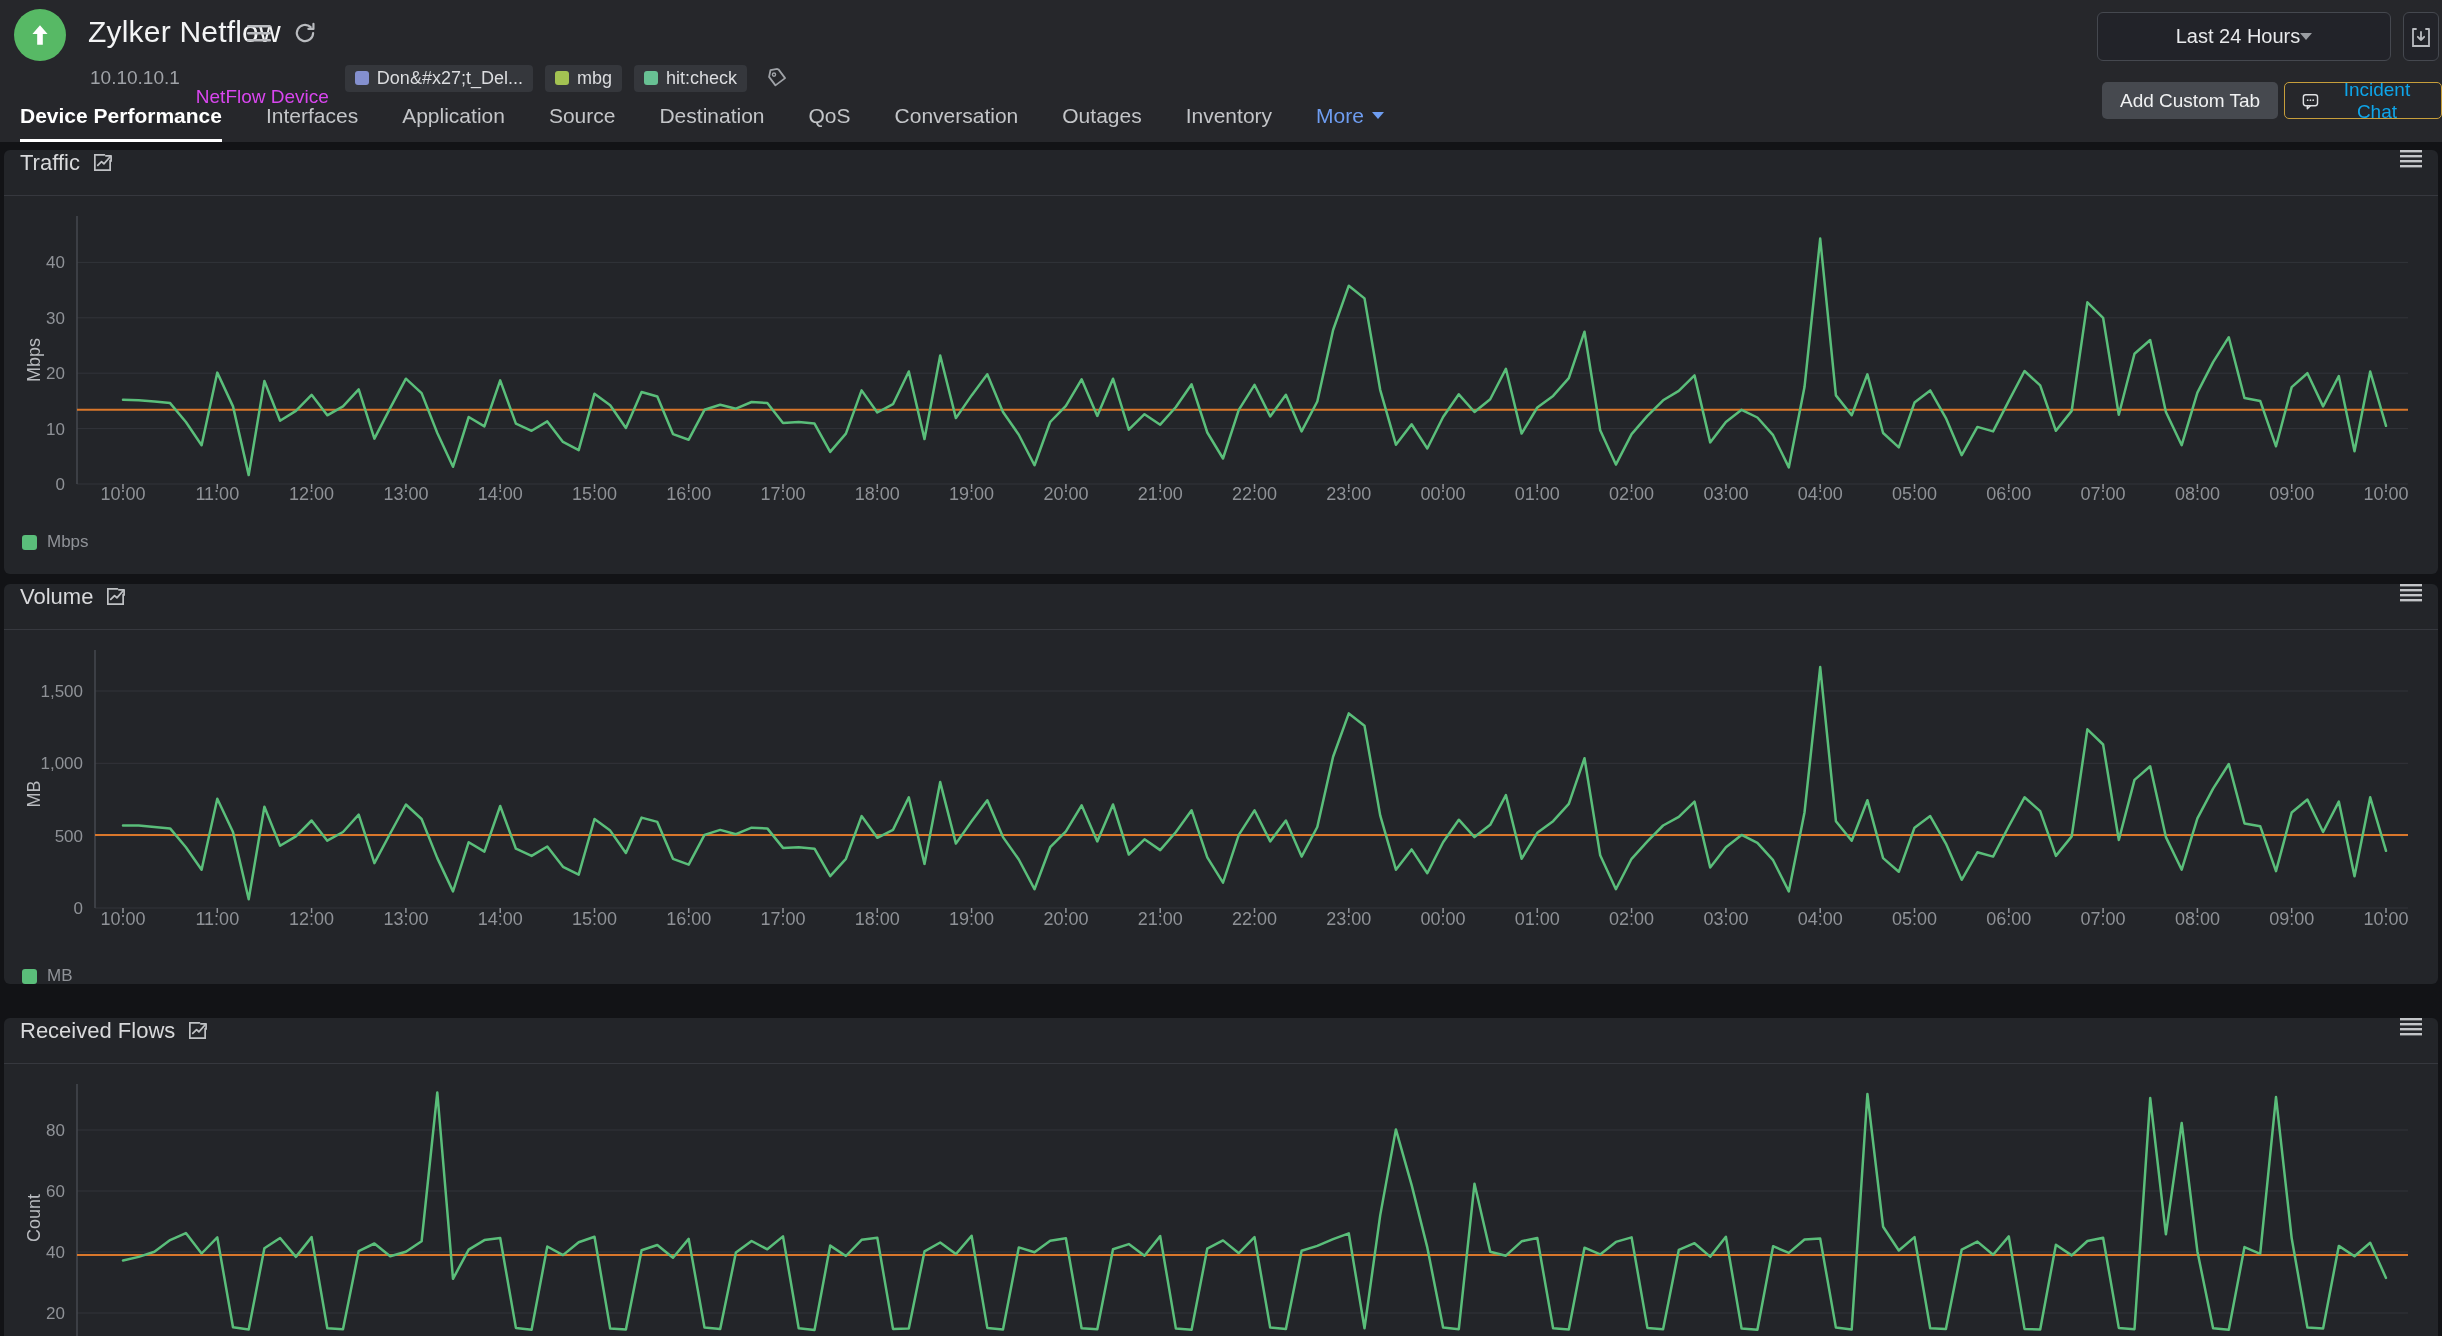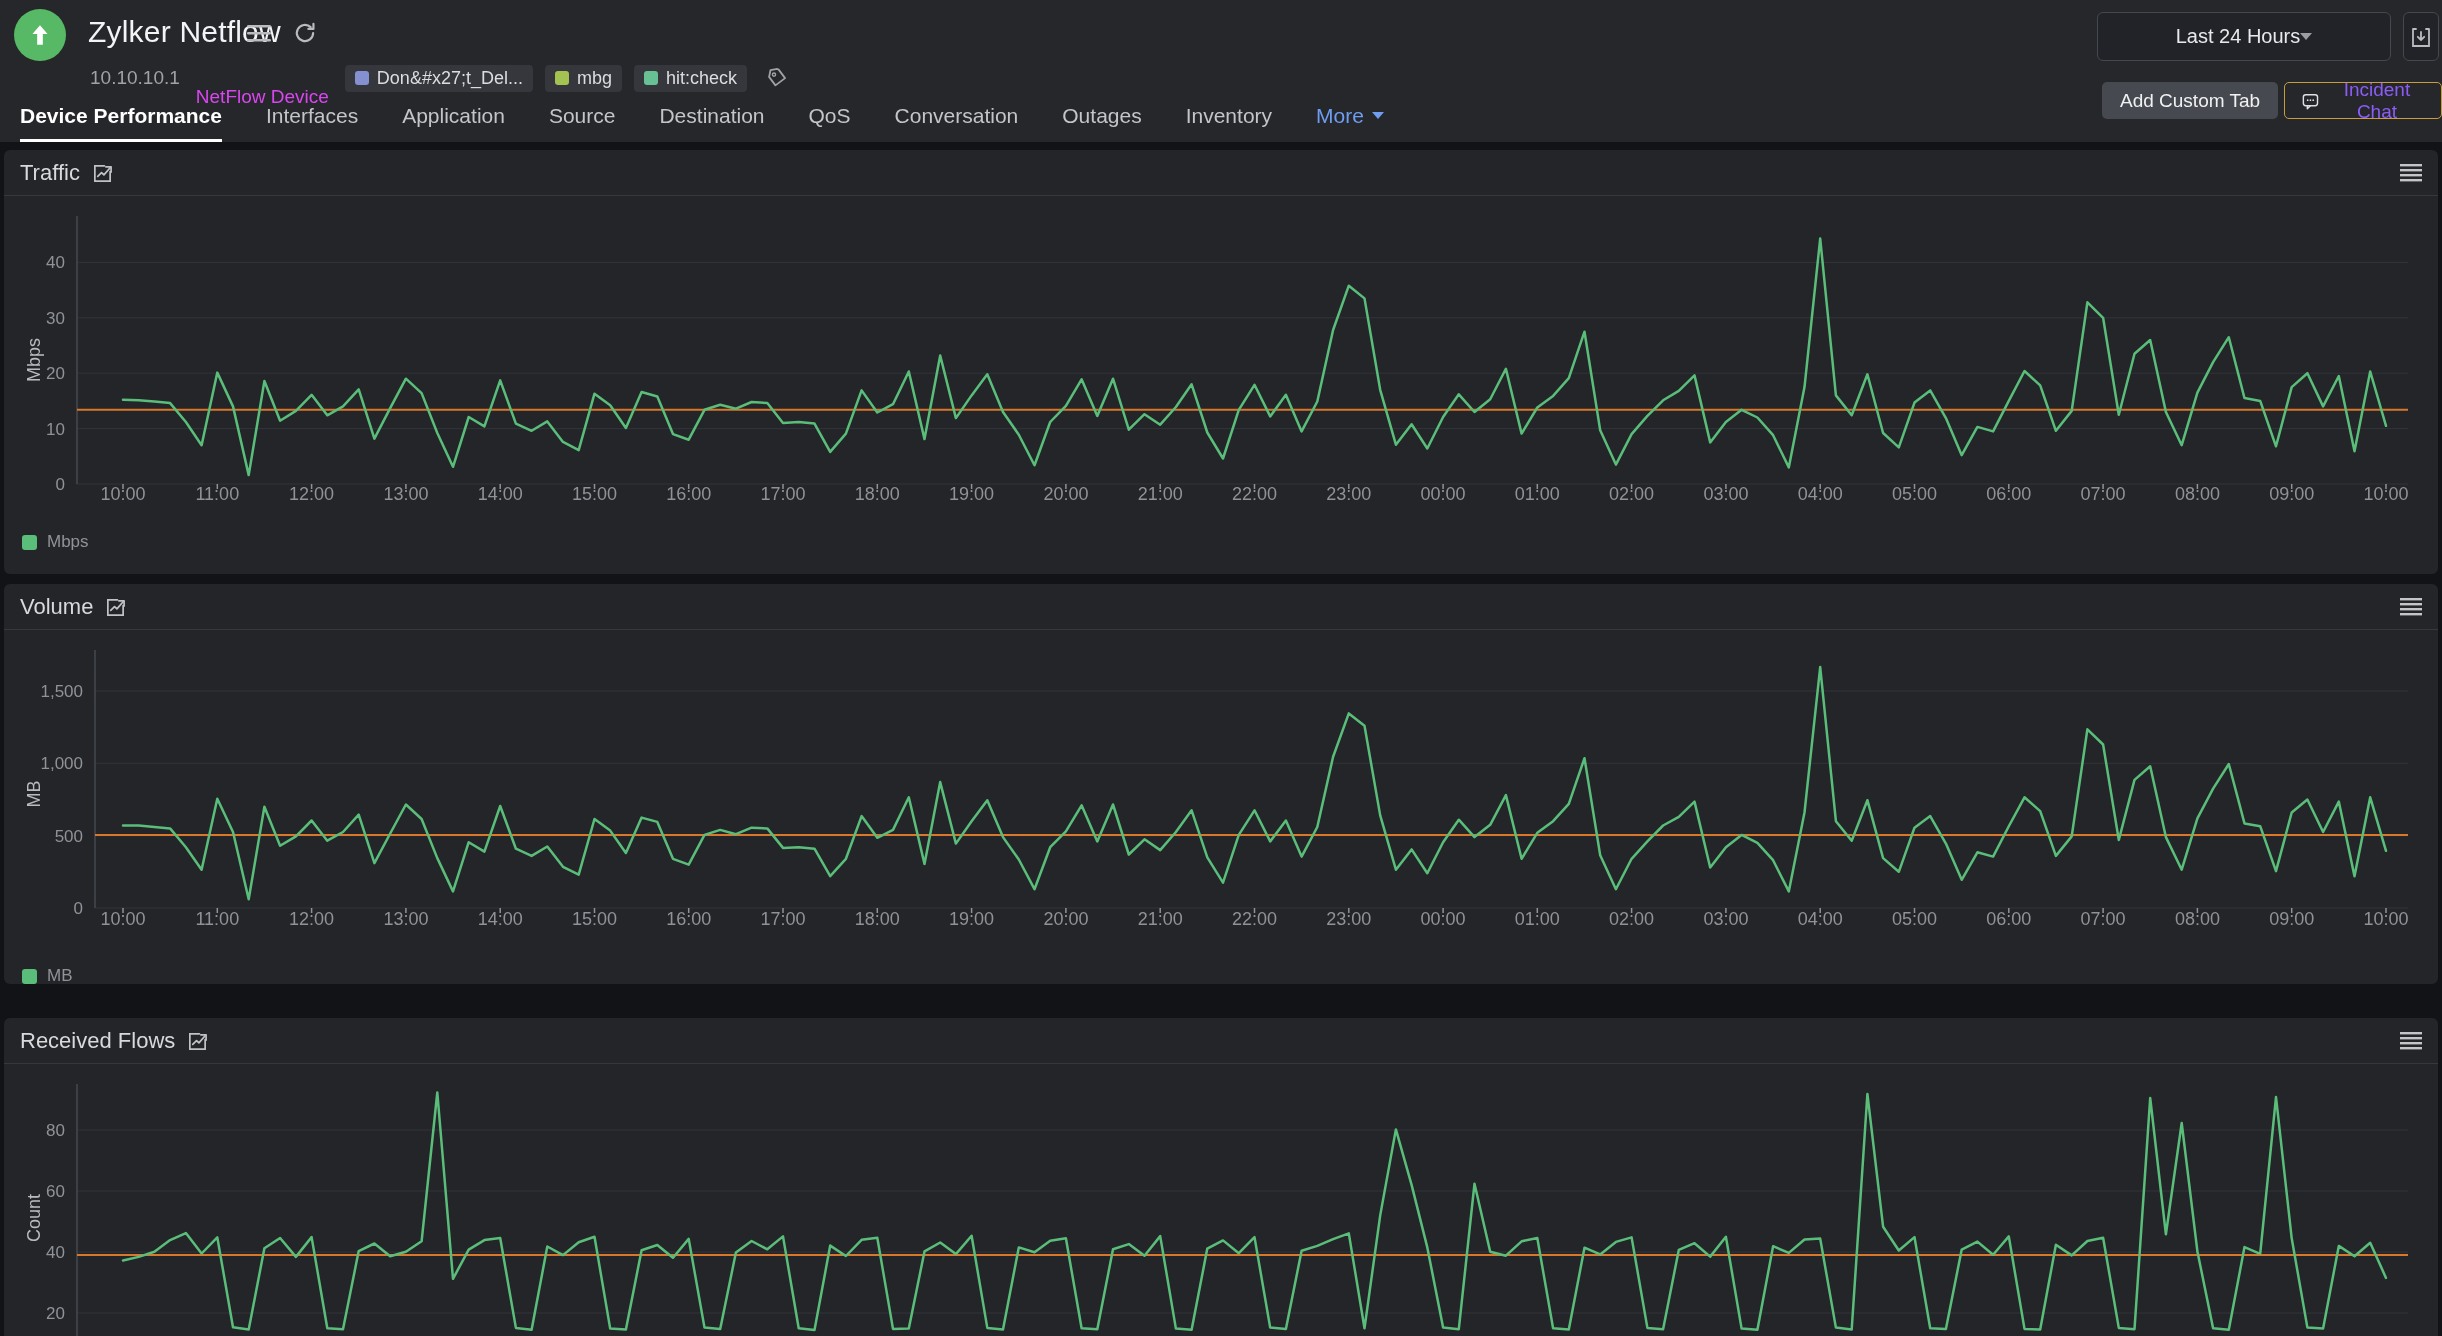--- a/index.html
+++ b/index.html
@@ -41,29 +41,29 @@
                  display:flex; align-items:center; justify-content:center; padding:0 16px; cursor:pointer; }
   .time-select .lbl { font-size:20px; color:#e8e9eb; }
   .time-select .caret { border-top-color:#9a9da2; }
   .cal-btn { position:absolute; left:2403px; top:12px; width:36px; height:49px;
              background:#222329; border:1px solid #45484f; border-radius:6px; cursor:pointer;
              display:flex; align-items:center; justify-content:center; }
   .btn-row-add { position:absolute; left:2102px; top:82px; height:37px; padding:0 18px;
                  background:#46494f; color:#f0f1f2; font-size:19px; border:none; border-radius:5px; cursor:pointer;
                  font-family:"Liberation Sans", sans-serif; }
   .btn-row-chat { position:absolute; left:2284px; top:82px; height:37px; padding:0 16px;
-                  background:transparent; color:#8b5cf6; font-size:19px; border:1.5px solid #c79e3b; border-radius:5px;
+                  background:transparent; color:#0ea5e9; font-size:19px; border:1.5px solid #c79e3b; border-radius:5px;
                   cursor:pointer; display:flex; align-items:center; gap:9px; font-family:"Liberation Sans", sans-serif; }
 
   
   .panel { position:absolute; left:4px; width:2434px; background:#232529; border-radius:6px; }
   #panel-0 { top:150px; height:424px; }
   #panel-1 { top:584px; height:400px; }
   #panel-2 { top:1018px; height:560px; }
-  .panel-head { height:46px; display:flex; align-items:center; padding:0 16px; gap:12px;
+  .panel-head { height:46px; display:flex; padding:0 16px; gap:12px;
                 border-bottom:1px solid #36383e; }
   .panel-title { font-size:22px; color:#d8d9db; }
   .menu-icon { margin-left:auto; cursor:pointer; display:flex; }
   .trend-icon { cursor:pointer; display:flex; margin-top:2px; }
   .chart { position:absolute; left:8px; top:48px; }
   .ylabel { position:absolute; left:30px; top:210px; transform:translate(-50%,-50%) rotate(-90deg);
             color:#b9bbbf; font-size:18px; white-space:nowrap; }
   #panel-2 .ylabel { top:200px; }
   .legend { position:absolute; left:18px; top:382px; display:flex; align-items:center; gap:10px; cursor:pointer; }
   .legend-swatch { width:15px; height:15px; border-radius:3px; }

